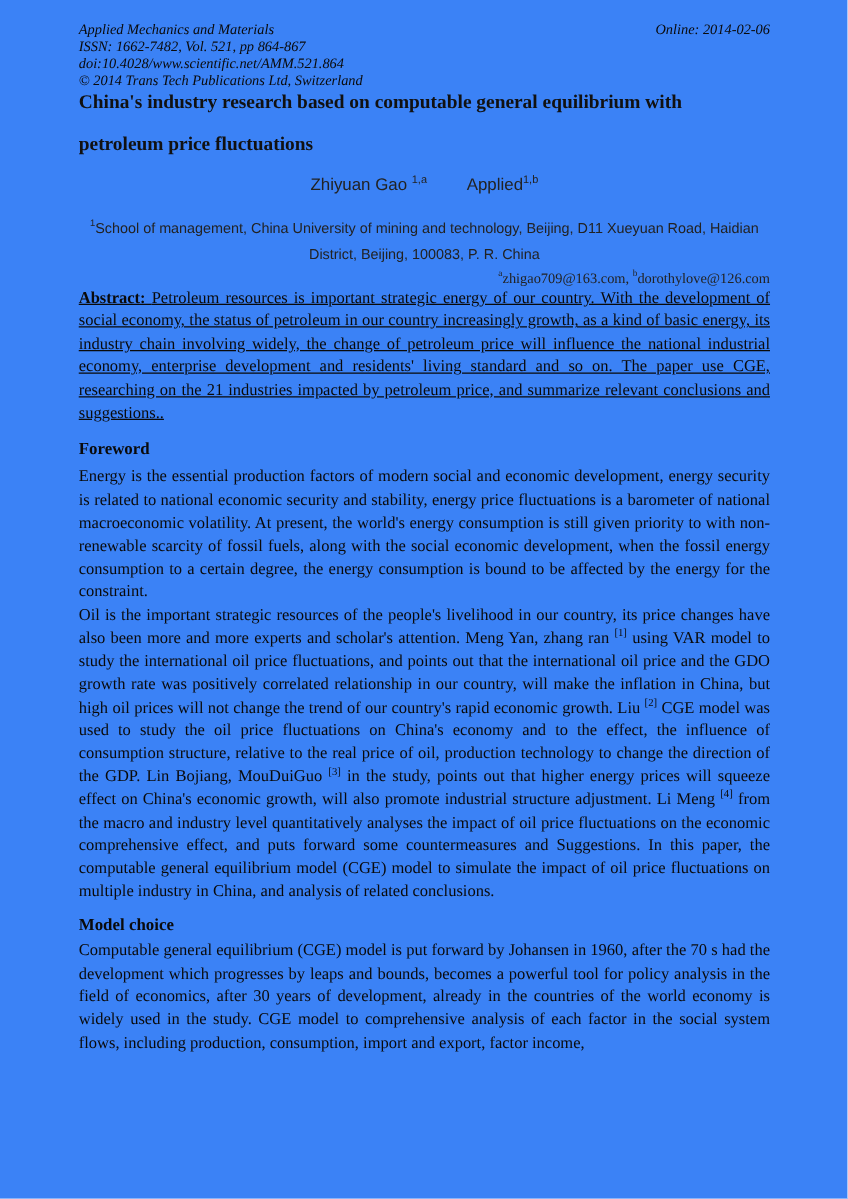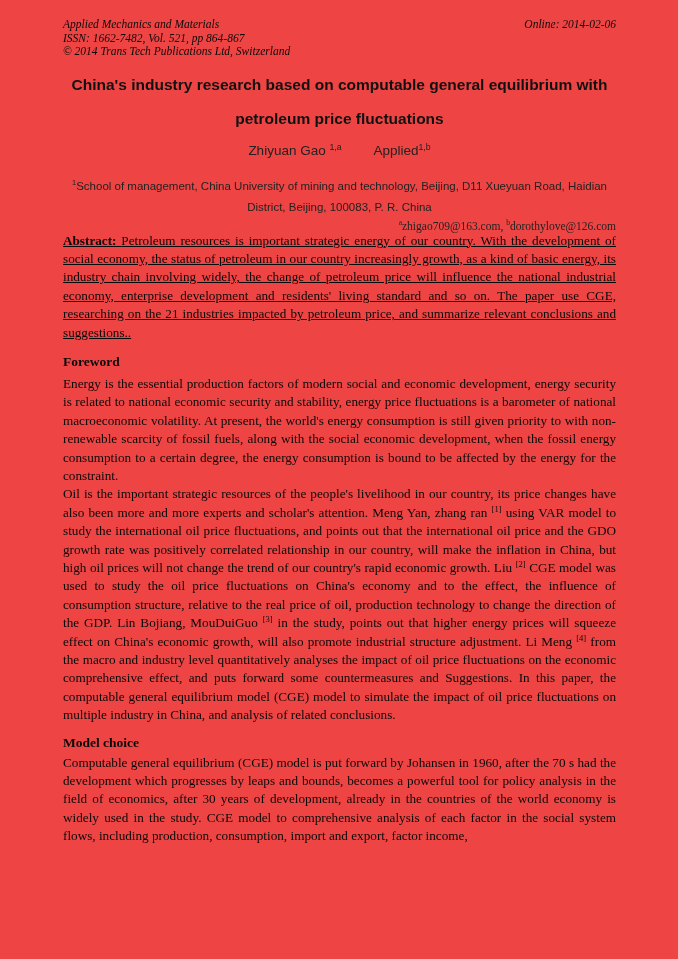--- a/index.html
+++ b/index.html
@@ -1,41 +1,40 @@
 <!DOCTYPE html>
 <html><head>
 <meta charset="utf-8">
 <style>
   * { margin: 0; padding: 0; box-sizing: border-box; }
   html, body { background: #ffffff; }
   .page {
     width: 678px;
     height: 959px;
-    background: #ef4444;
+    background: #3b82f6;
     color: #0a0a0a;
     padding: 18px 62px 0 63px;
     overflow: hidden;
     position: relative;
   }
   .header-row {
     display: flex;
     justify-content: space-between;
     align-items: flex-start;
     font-family: "Liberation Serif", serif;
     font-style: italic;
     font-size: 11.5px;
     line-height: 13.5px;
   }
   .header-left div { white-space: nowrap; }
   .header-right { white-space: nowrap; }
 
   .title {
-    margin-top: 16px;
-    text-align: center;
-    font-family: Liberation Sans, sans-serif;
+    text-align: left;
+    font-family: Liberation Serif, serif;
     font-weight: 700;
     font-size: 15.5px;
     line-height: 19px;
     color: #111111;
   }
   .title .title-line1 { margin-bottom: 15px; }
 
   .authors {
     margin-top: 15px;
     text-align: center;
@@ -97,20 +96,21 @@
 </style>
 </head>
 <body>
 
 <div class="page">
 
   <div class="header-row">
     <div class="header-left">
       <div>Applied Mechanics and Materials</div>
       <div>ISSN: 1662-7482, Vol. 521, pp 864-867</div>
+      <div>doi:10.4028/www.scientific.net/AMM.521.864</div>
       <div>© 2014 Trans Tech Publications Ltd, Switzerland</div>
     </div>
     <div class="header-right">Online: 2014-02-06</div>
   </div>
 
   <div class="title">
     <div class="title-line1">China's industry research based on computable general equilibrium with</div>
     <div class="title-line2">petroleum price fluctuations</div>
   </div>
 

